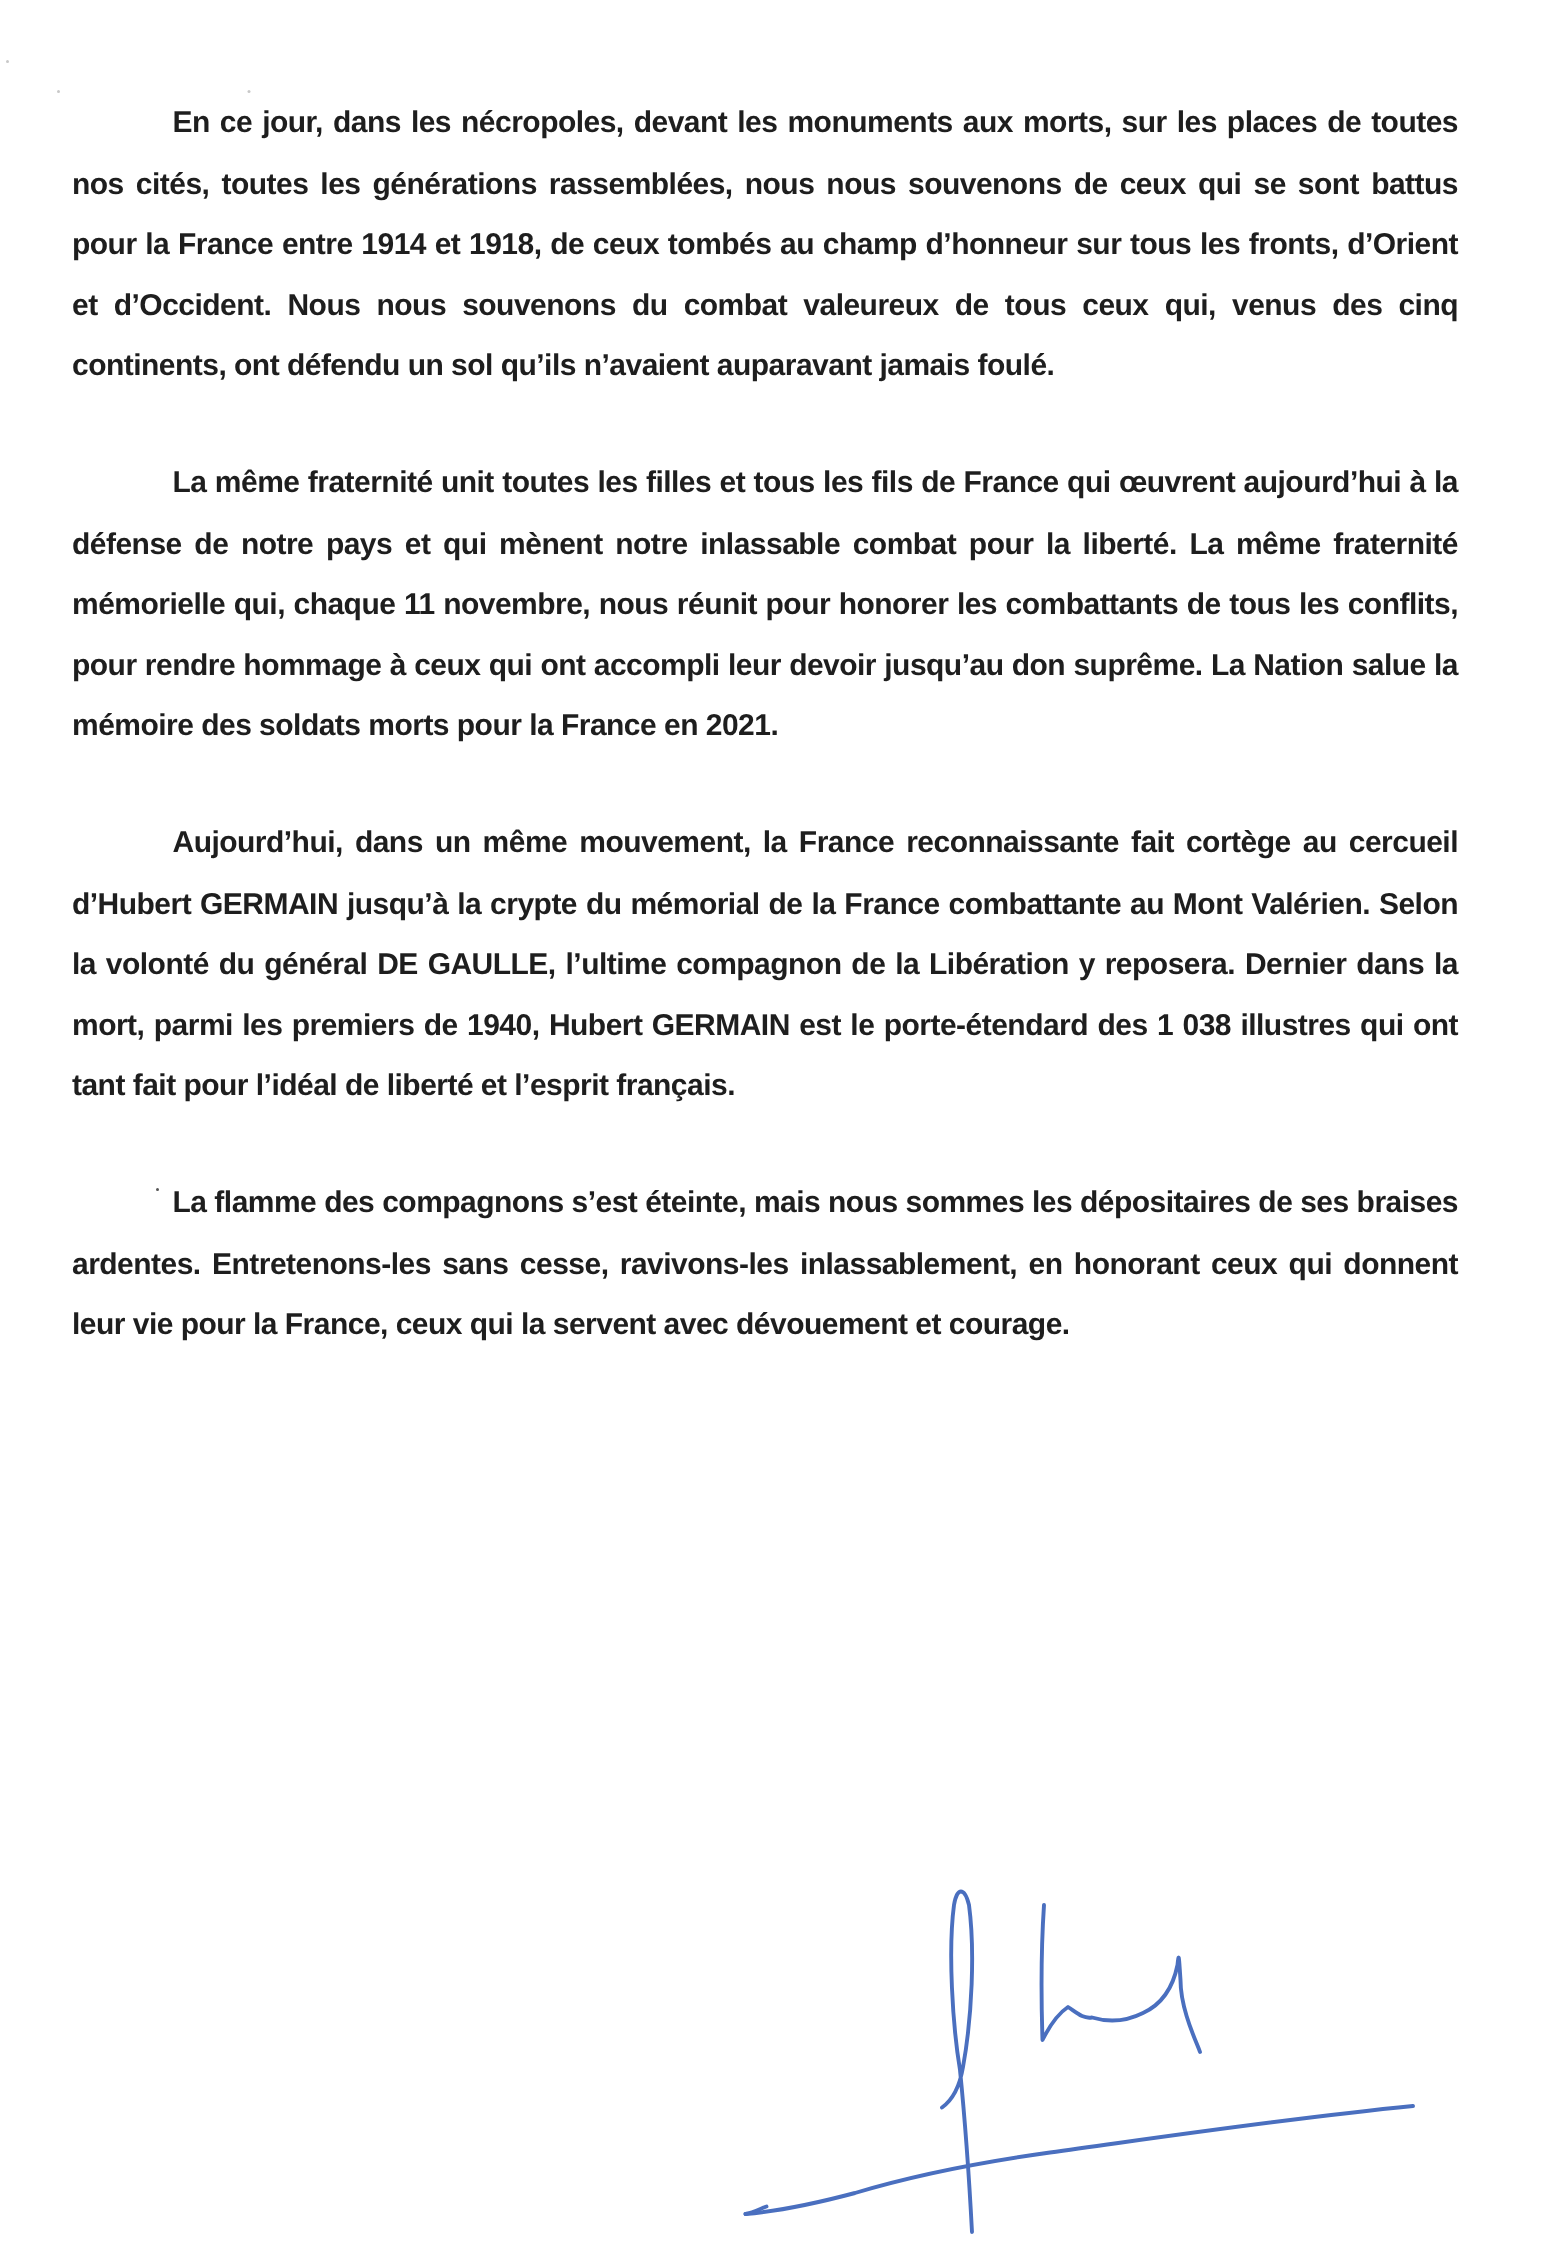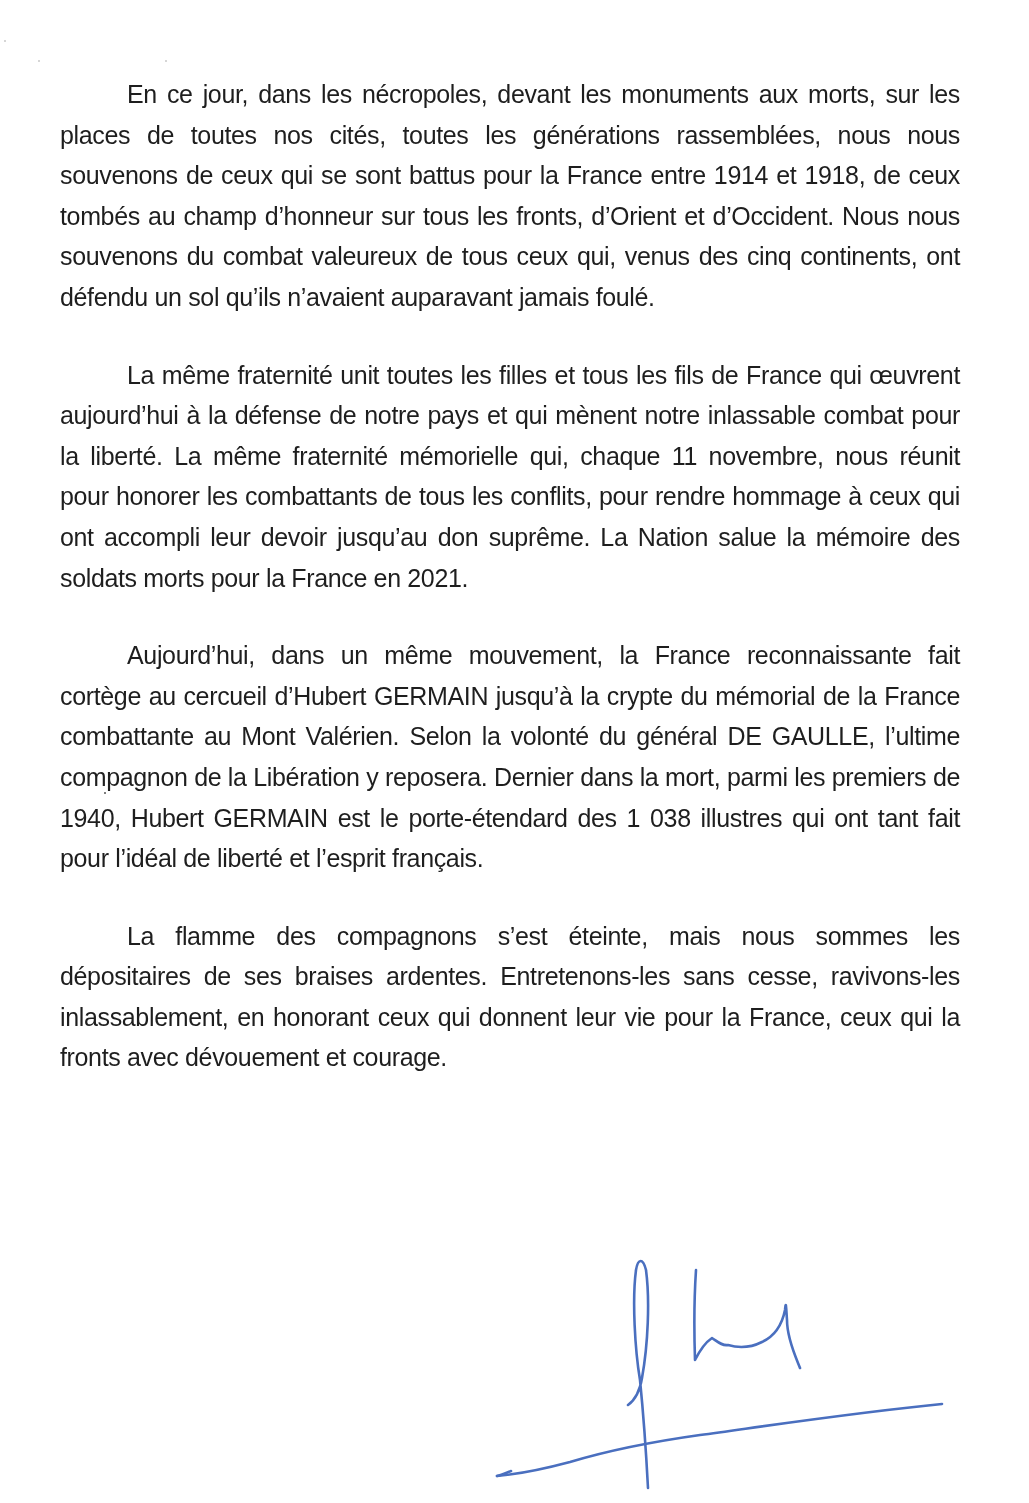--- a/index.html
+++ b/index.html
@@ -15,28 +15,29 @@
       font-family: "Liberation Sans", "DejaVu Sans", sans-serif;
       color: #1e1e1e;
     }
     .page {
       position: absolute;
       left: 48px;
       top: 62px;
       width: 924px;
     }
     .para {
-      margin: 12px;
-      font-size: 25px;
+      margin: 0;
+      font-size: 20px;
       line-height: 40.6px;
       text-align: justify;
       text-indent: 67px;
       letter-spacing: -0.35px;
       word-spacing: 0px;
       hyphens: none;
+      font-weight: bold;
     }
     .para + .para {
       margin-top: 37px;
     }
     .signature {
       position: absolute;
       left: 480px;
       top: 1250px;
       width: 480px;
       height: 250px;
@@ -56,21 +57,21 @@
       border-radius: 1px;
     }
   </style>
 </head>
 <body>
 
 <div class="page">
   <p class="para">En ce jour, dans les nécropoles, devant les monuments aux morts, sur les places de toutes nos cités, toutes les générations rassemblées, nous nous souvenons de ceux qui se sont battus pour la France entre 1914 et 1918, de ceux tombés au champ d’honneur sur tous les fronts, d’Orient et d’Occident. Nous nous souvenons du combat valeureux de tous ceux qui, venus des cinq continents, ont défendu un sol qu’ils n’avaient auparavant jamais foulé.</p>
   <p class="para">La même fraternité unit toutes les filles et tous les fils de France qui œuvrent aujourd’hui à la défense de notre pays et qui mènent notre inlassable combat pour la liberté. La même fraternité mémorielle qui, chaque 11 novembre, nous réunit pour honorer les combattants de tous les conflits, pour rendre hommage à ceux qui ont accompli leur devoir jusqu’au don suprême. La Nation salue la mémoire des soldats morts pour la France en 2021.</p>
   <p class="para">Aujourd’hui, dans un même mouvement, la France reconnaissante fait cortège au cercueil d’Hubert GERMAIN jusqu’à la crypte du mémorial de la France combattante au Mont Valérien. Selon la volonté du général DE GAULLE, l’ultime compagnon de la Libération y reposera. Dernier dans la mort, parmi les premiers de 1940, Hubert GERMAIN est le porte-étendard des 1 038 illustres qui ont tant fait pour l’idéal de liberté et l’esprit français.</p>
-  <p class="para">La flamme des compagnons s’est éteinte, mais nous sommes les dépositaires de ses braises ardentes. Entretenons-les sans cesse, ravivons-les inlassablement, en honorant ceux qui donnent leur vie pour la France, ceux qui la fronts avec dévouement et courage.</p>
+  <p class="para">La flamme des compagnons s’est éteinte, mais nous sommes les dépositaires de ses braises ardentes. Entretenons-les sans cesse, ravivons-les inlassablement, en honorant ceux qui donnent leur vie pour la France, ceux qui la servent avec dévouement et courage.</p>
 </div>
 
 <div class="signature">
   <svg width="480" height="250" viewBox="0 0 480 250" xmlns="http://www.w3.org/2000/svg">
 
     <path d="M 148 155 C 155 150, 160 140, 162 128 C 168 95, 170 50, 166 20 C 163 8, 158 8, 156 20 C 152 50, 155 100, 160 130 C 163 160, 166 200, 168 238"></path>
 
     <path d="M 216 20 C 214 50, 214 80, 215 110 C 220 100, 226 92, 232 88 C 238 92, 242 96, 248 95 C 258 98, 270 98, 282 92 C 295 86, 302 75, 305 60 C 306 50, 306 56, 307 70 C 307 90, 318 112, 320 118"></path>
 
     <path d="M 17 226 C 40 224, 60 220, 90 212 C 130 200, 170 192, 220 185 C 300 174, 380 162, 462 154"></path>

